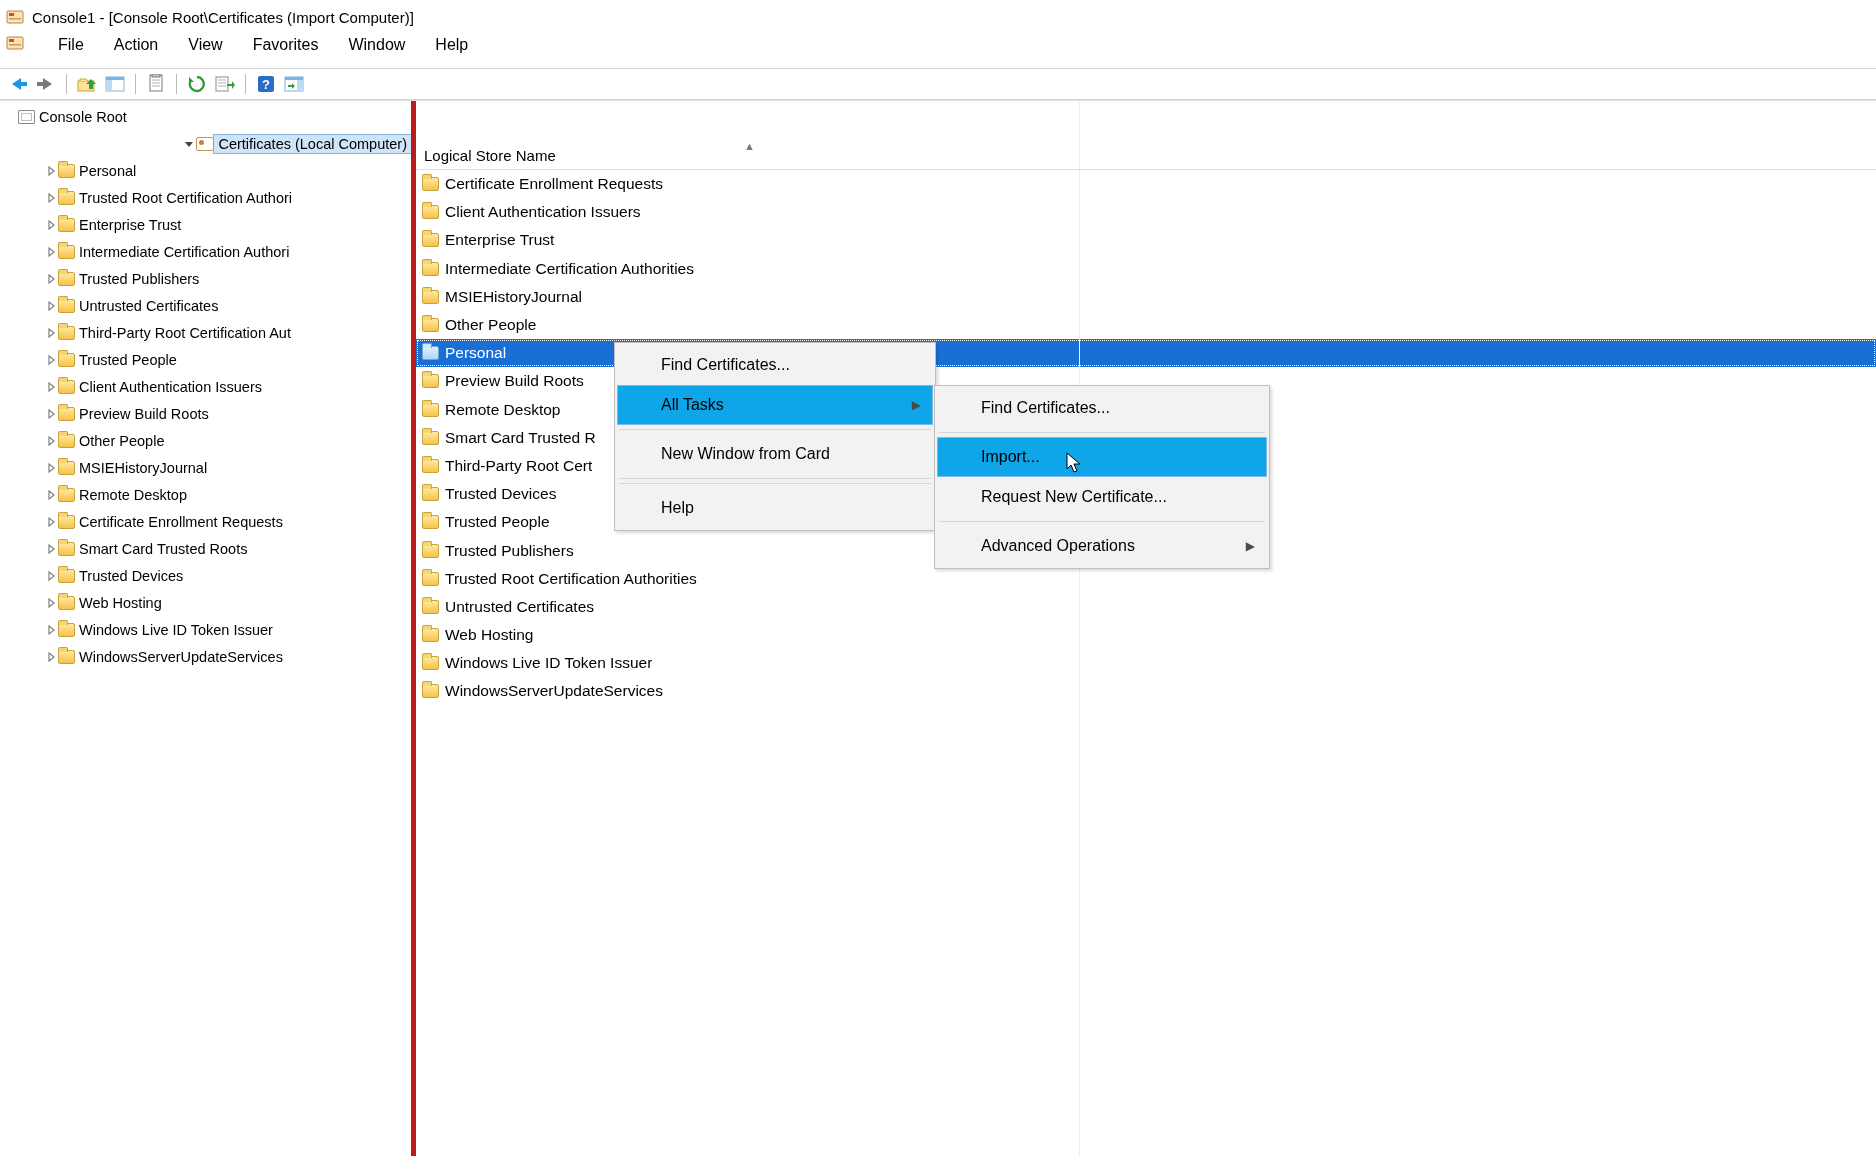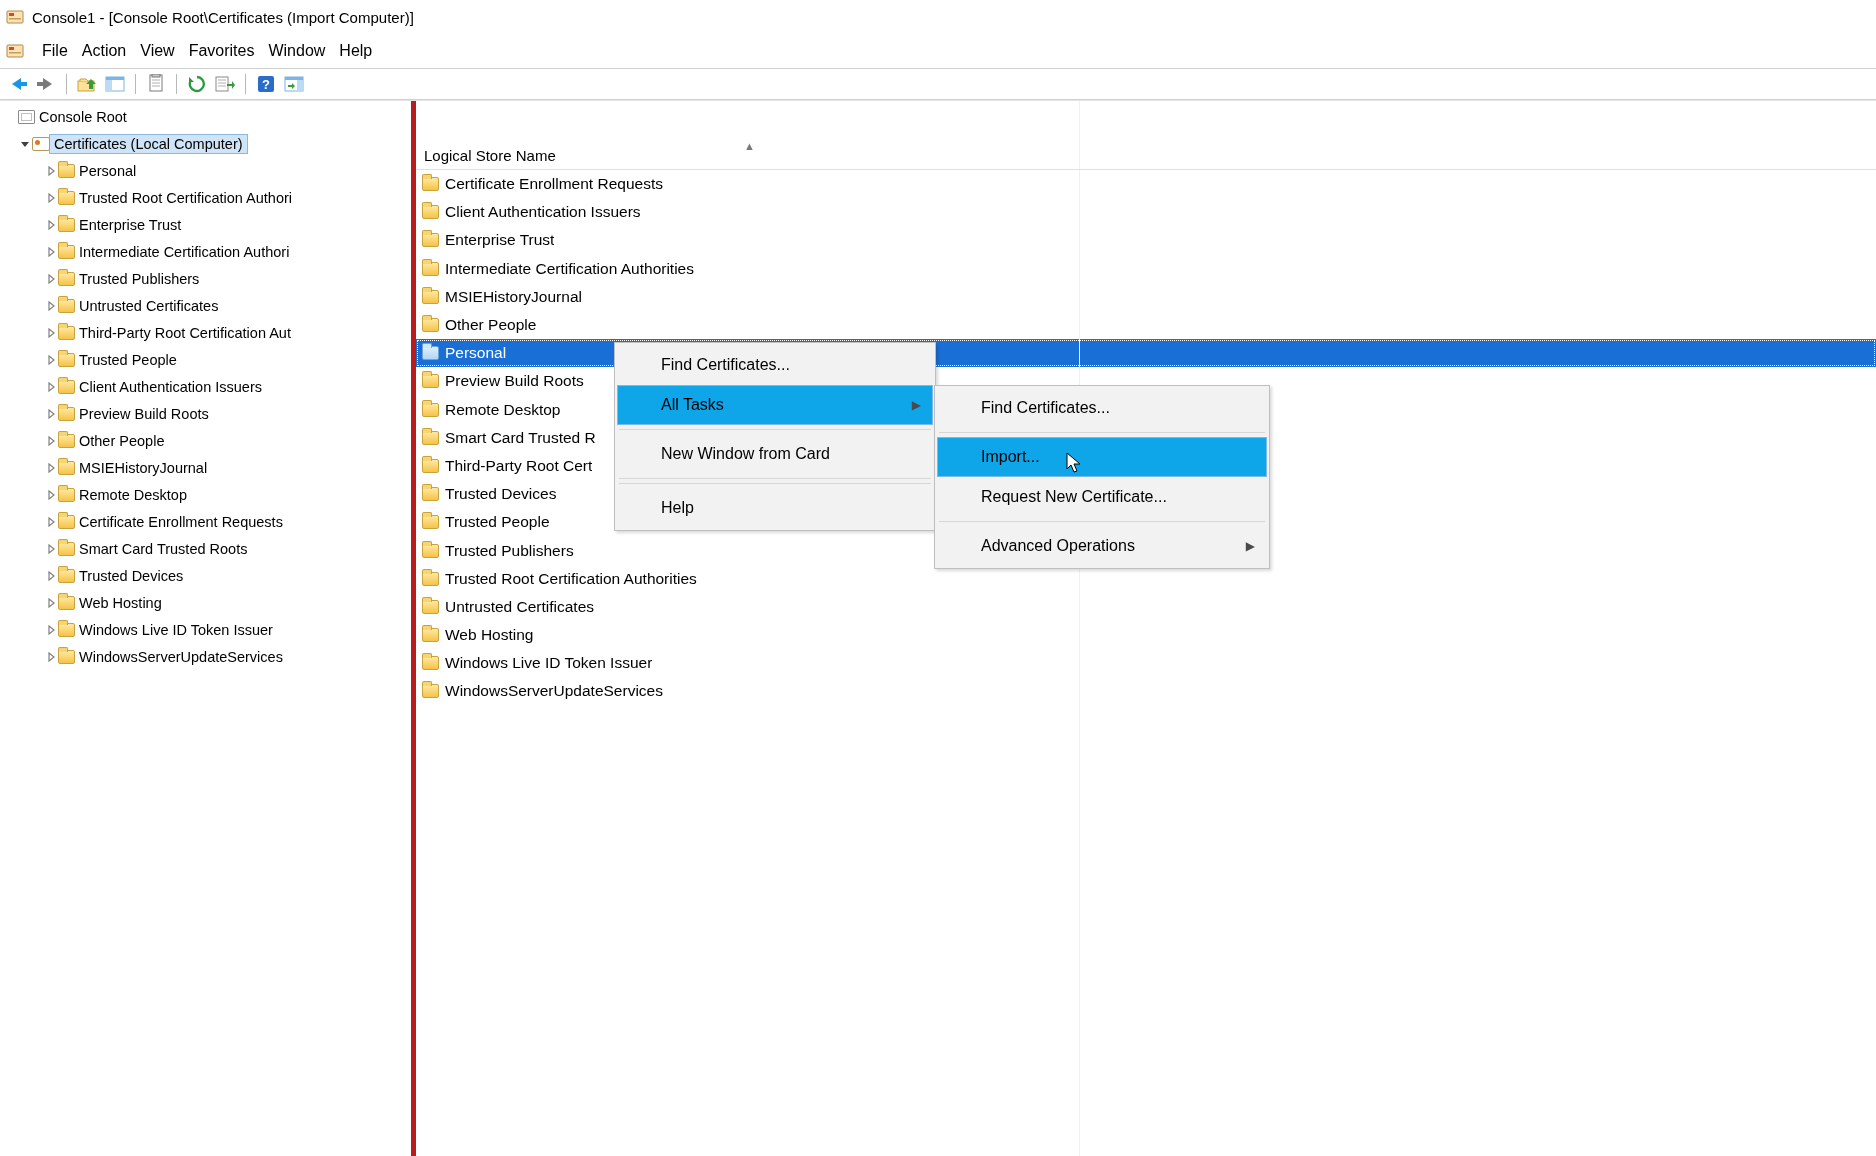--- a/index.html
+++ b/index.html
@@ -2,37 +2,37 @@
 <html><head>
 <meta charset="utf-8">
 <style>
   * { box-sizing: border-box; margin: 0; padding: 0; font-family: "Segoe UI", Tahoma, sans-serif; }
   body { background: #fff; color: #000; font-size: 14.5px; }
   .window { width: 1876px; height: 1156px; display: flex; flex-direction: column; overflow: hidden; }
   
   .titlebar { display: flex; align-items: center; height: 34px; padding: 0 6px; gap: 8px; }
   .titlebar .title { font-size: 15px; }
   
-  .menubar { display: flex; align-items: center; height: 34px; padding: 0 6px; gap: 6px; }
+  .menubar { display: flex; height: 34px; padding: 0 6px; gap: 22px; }
   .menubar .appicon { margin-right: 8px; }
   .menubar .menuitem { font-size: 16px; padding: 2px 4px; cursor: default; }
   
   .toolbar { height: 32px; border-top: 1px solid #d0d0d0; border-bottom: 1px solid #d0d0d0; display: flex; align-items: center; padding: 0 6px; gap: 4px; }
   .toolbar .sep { width: 1px; height: 20px; background: #b8b8b8; margin: 0 4px; }
   .toolbar .btn { width: 24px; height: 24px; display: inline-flex; align-items: center; justify-content: center; cursor: default; }
   
   .body { flex: 1; display: flex; border-top: 1px solid #e5e5e5; }
   .tree-pane { width: 416px; border-right: 5px solid #b91c1c; overflow: hidden; padding-top: 2px; }
   .list-pane { flex: 1; position: relative; overflow: hidden; }
   
   .tree ul { list-style: none; }
   .tree li { white-space: nowrap; }
   .tree .row { display: flex; align-items: center; height: 27px; padding-left: 4px; }
   .tree .indent0 { padding-left: 4px; }
-  .tree .indent1 { padding-left: 18px; }
+  .tree .indent1 { padding-left: 18px; justify-content: flex-end; }
   .tree .indent2 { padding-left: 44px; }
   .tree .chev { width: 14px; display: inline-flex; justify-content: center; color: #6a6a6a; font-size: 12px; }
   .tree .nodelabel { padding: 1px 4px; }
   .tree .selected .nodelabel { background: #cfe4f7; outline: 1px solid #8cb8e0; }
   
   .list-header { height: 28px; border-bottom: 1px solid #e0e0e0; display: flex; align-items: center; padding-left: 8px; font-size: 15px; position: relative; margin-top: 41px; }
   .list-header .sort-ind { position: absolute; left: 328px; top: -2px; font-size: 11px; color: #7a7a7a; }
   .list-body { }
   .list-row { height: 28.2px; display: flex; align-items: center; padding-left: 6px; gap: 6px; }
   .list-row.selected { background: #1a6fd6; color: #fff; }

